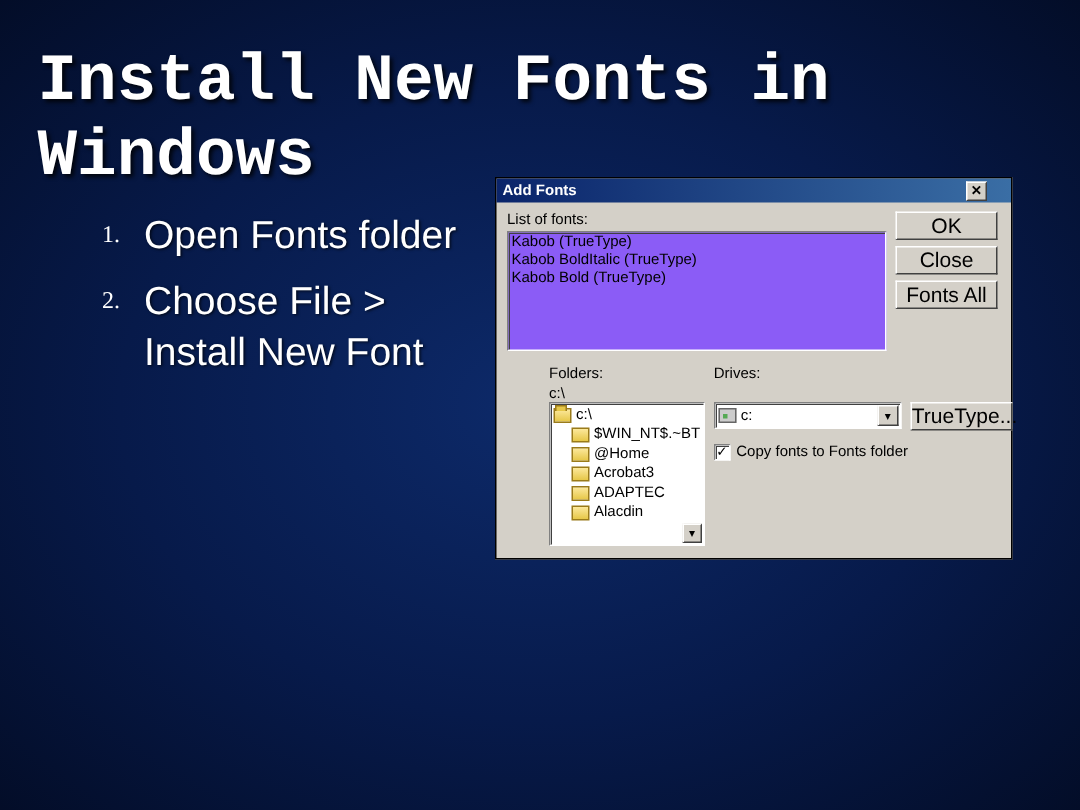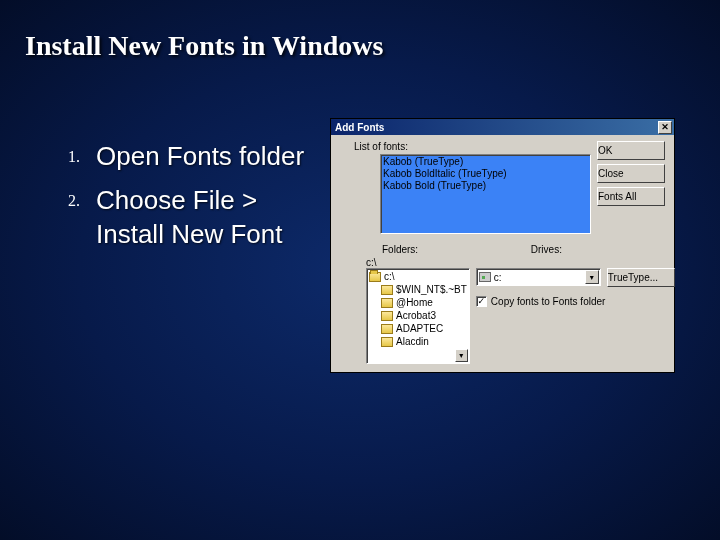--- a/index.html
+++ b/index.html
@@ -7,23 +7,23 @@
     width: 720px; height: 540px;
     background: radial-gradient(ellipse at center, #0d2a6a 0%, #071a4a 55%, #030d28 100%);
     font-family: Arial, Helvetica, sans-serif;
     overflow: hidden;
     position: relative;
   }
   .slide-title {
     position: absolute;
     top: 30px; left: 25px;
     color: #fff;
-    font-size: 28px;
+    font-size: 44px;
     font-weight: bold;
-    font-family: Liberation Serif, serif;
+    font-family: Liberation Mono, monospace;
     text-shadow: 2px 2px 3px rgba(0,0,0,0.8);
   }
   .steps {
     position: absolute;
     top: 140px; left: 60px;
     width: 250px;
   }
   .step {
     display: flex;
     align-items: flex-start;
@@ -55,21 +55,21 @@
     border: 1px solid #000;
     font-family: Tahoma, Arial, sans-serif;
     font-size: 10px;
   }
   .titlebar {
     background: linear-gradient(to right, #0a246a, #3a6ea5);
     color: #fff;
     height: 16px;
     display: flex;
     align-items: center;
-    padding: 0 2px 0 4px;
+    padding: 0 16px 0 4px;
     font-weight: bold;
     font-size: 10px;
     gap: 32px;
   }
   .titlebar-text { flex: 1; }
   .titlebar-btn {
     width: 14px; height: 13px;
     background: #d4d0c8;
     border-top: 1px solid #fff;
     border-left: 1px solid #fff;
@@ -89,57 +89,55 @@
     position: relative;
   }
   .dlg-row { display: flex; }
   .dlg-left { flex: 1; padding-right: 6px; }
   .dlg-right { width: 70px; }
 
   .field-label {
     font-size: 10px;
     margin-bottom: 2px;
     display: block;
-    margin-left: 16px;
   }
   .fonts-list {
-    background: #3b82f6;
+    background: #8b5cf6;
     border-top: 1px solid #808080;
     border-left: 1px solid #808080;
     border-right: 1px solid #fff;
     border-bottom: 1px solid #fff;
     box-shadow: inset 1px 1px 0 #404040;
     height: 80px;
     padding: 1px 2px;
     overflow: hidden;
-    margin-left: 42px;
   }
   .fonts-list div { font-size: 10px; line-height: 12px; white-space: nowrap; }
 
   .win-btn {
     display: block;
     width: 68px; height: 19px;
     background: #d4d0c8;
     border-top: 1px solid #fff;
     border-left: 1px solid #fff;
     border-right: 1px solid #404040;
     border-bottom: 1px solid #404040;
-    font-size: 10px;
-    text-align: left;
+    font-size: 14px;
+    text-align: center;
     line-height: 17px;
     margin-bottom: 4px;
   }
 
   .mid-section {
     display: flex;
     margin-top: 10px;
     padding-left: 28px;
   }
   .folders-col { width: 125px; margin-right: 6px; }
-  .drives-col { width: 125px; margin-right: 6px; text-align: center; }
+  .drives-col { width: 125px; margin-right: 6px; }
   .net-col { width: 70px; }
 
   .folder-tree {
     background: #fff;
     border-top: 1px solid #808080;
     border-left: 1px solid #808080;
     border-right: 1px solid #fff;
     border-bottom: 1px solid #fff;
     box-shadow: inset 1px 1px 0 #404040;
     height: 96px;

